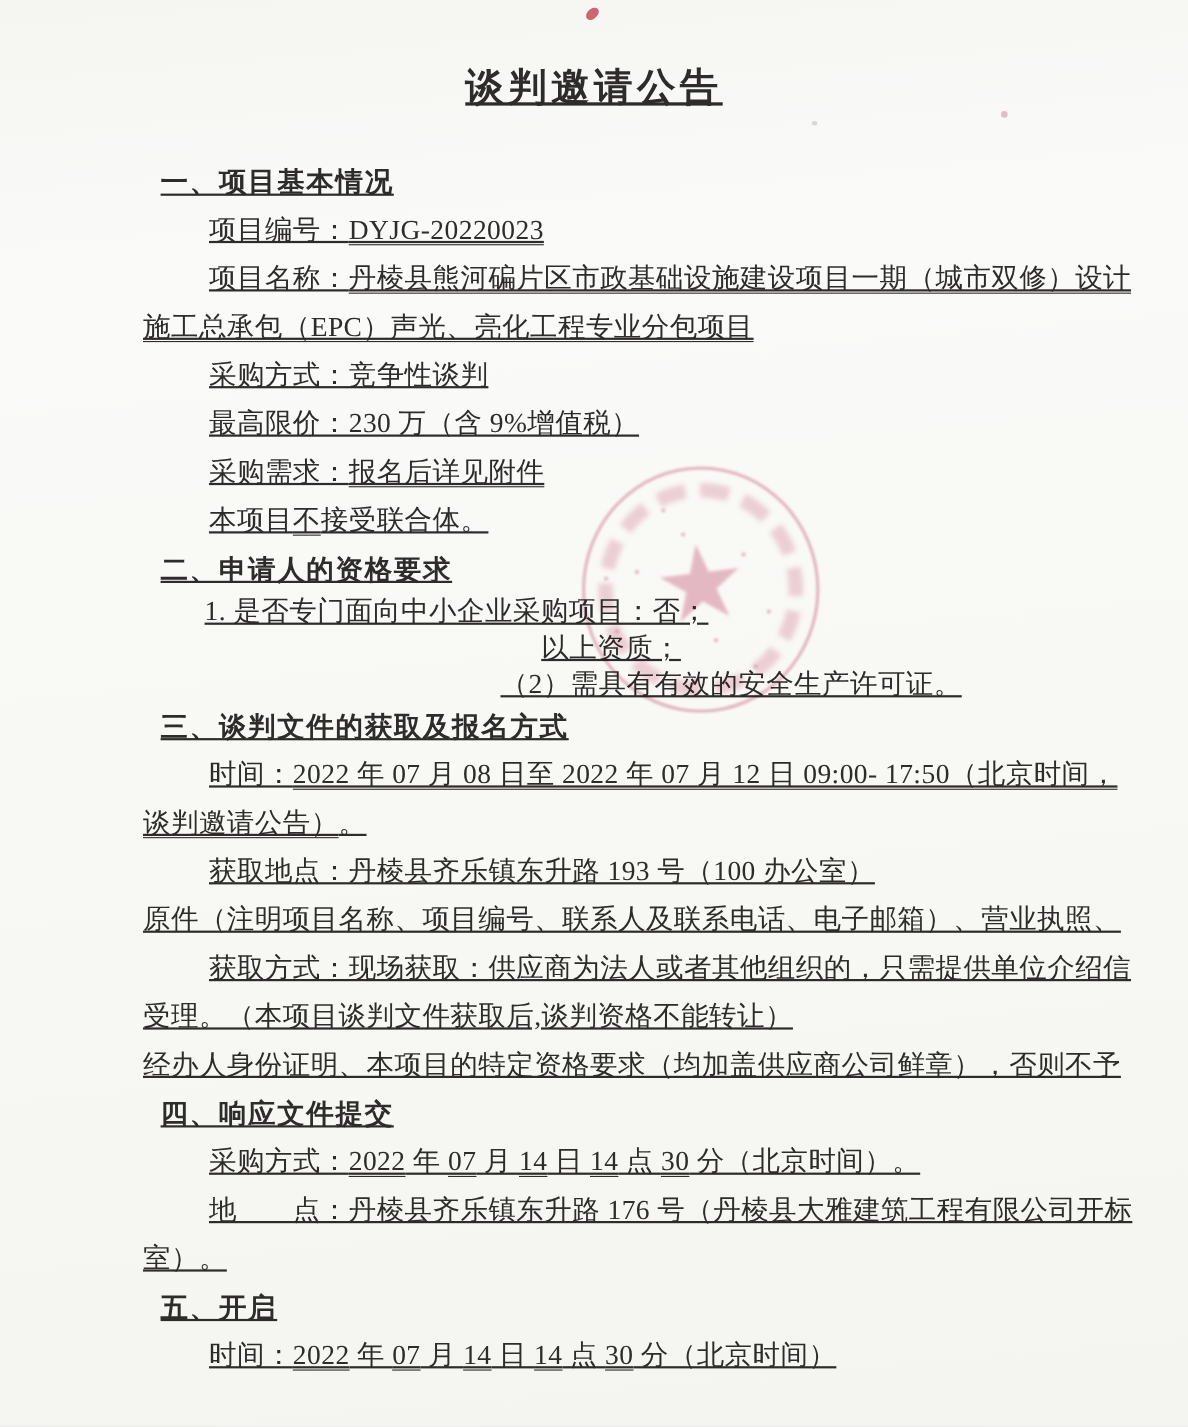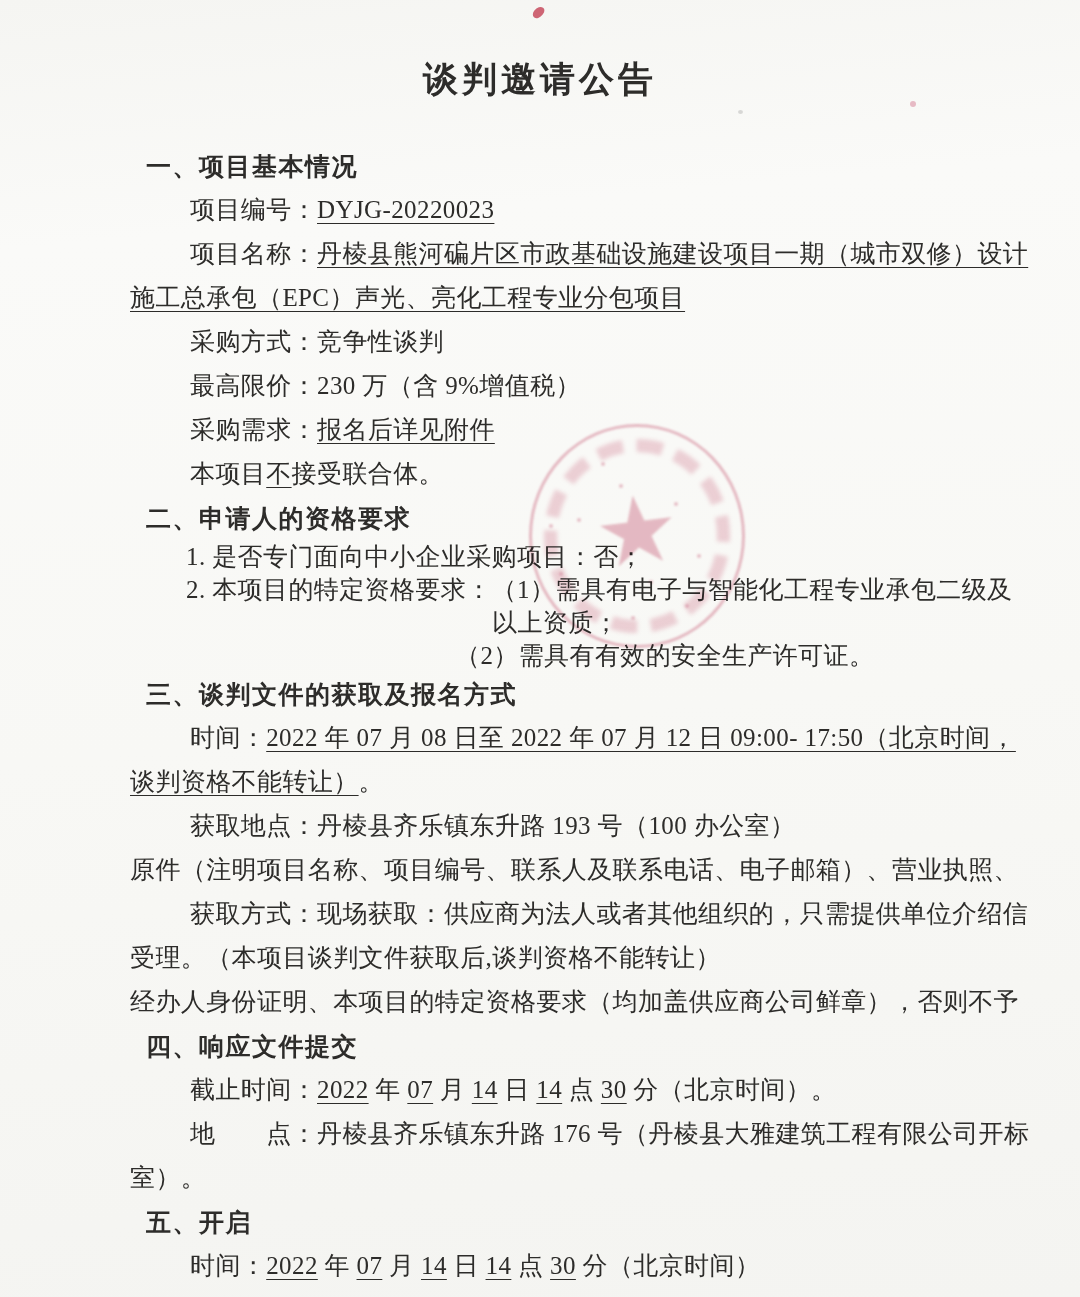--- a/index.html
+++ b/index.html
@@ -5,21 +5,21 @@
   html,body{margin:0;padding:0;background:#e6e6e4;}
   .page{
     position:relative;
     width:1080px;height:1297px;
     margin:0 auto;
     background:linear-gradient(175deg,#f5f5f2 0%,#fafaf8 18%,#f8f8f5 55%,#f4f4f1 100%);
     font-family:"Liberation Serif","DejaVu Serif",serif;
     color:#2d2c2a;
     overflow:hidden;
   }
-  .content{position:relative;padding:58px 100px 0 130px;z-index:2;}
+  .content{position:relative;padding:58px 100px 0 130px;z-index:2;text-decoration:underline;}
   .title{
     font-size:35px;line-height:44px;height:44px;
     font-weight:bold;text-align:center;letter-spacing:4px;
     margin:0 30px 42px 0;
   }
   .ln{
     margin:0;white-space:nowrap;
     font-size:25px;line-height:44px;height:44px;
     letter-spacing:0.4px;
   }
@@ -66,35 +66,34 @@
     <p class="ln p1"><span>项目编号：</span><span class="u">DYJG-20220023</span></p>
     <p class="ln p1"><span>项目名称：</span><span class="u">丹棱县熊河碥片区市政基础设施建设项目一期（城市双修）设计</span></p>
     <p class="ln p0"><span class="u">施工总承包（EPC）声光、亮化工程专业分包项目</span></p>
     <p class="ln p1"><span>采购方式：竞争性谈判</span></p>
     <p class="ln p1"><span>最高限价：230 万（含 9%增值税）</span></p>
     <p class="ln p1"><span>采购需求：</span><span class="u">报名后详见附件</span></p>
     <p class="ln p1"><span>本项目</span><span class="u">不</span><span>接受联合体。</span></p>
 
     <p class="ln h"><span>二、申请人的资格要求</span></p>
     <p class="ln s1"><span>1. 是否专门面向中小企业采购项目：否；</span></p>
-    <p class="ln s1"><span>2. 本项目的特定资格要求：（1）需具有电子与智能化工程专业承包二级及</span></p>
     <p class="ln s2"><span>以上资质；</span></p>
     <p class="ln s3"><span>（2）需具有有效的安全生产许可证。</span></p>
 
     <p class="ln h"><span>三、谈判文件的获取及报名方式</span></p>
     <p class="ln p1"><span>时间：</span><span class="u">2022 年 07 月 08 日至 2022 年 07 月 12 日 09:00- 17:50（北京时间，</span></p>
-    <p class="ln p0"><span class="u">谈判资格不能转让）</span><span>。</span></p>
+    <p class="ln p0"><span class="u">谈判邀请公告）</span><span>。</span></p>
     <p class="ln p1"><span>获取地点：丹棱县齐乐镇东升路 193 号（100 办公室）</span></p>
     <p class="ln p0"><span>原件（注明项目名称、项目编号、联系人及联系电话、电子邮箱）、营业执照、</span></p>
     <p class="ln p1"><span>获取方式：现场获取：供应商为法人或者其他组织的，只需提供单位介绍信</span></p>
     <p class="ln p0"><span>受理。（本项目谈判文件获取后,谈判资格不能转让）</span></p>
     <p class="ln p0"><span>经办人身份证明、本项目的特定资格要求（均加盖供应商公司鲜章），否则不予</span></p>
 
     <p class="ln h"><span>四、响应文件提交</span></p>
-    <p class="ln p1"><span>截止时间：</span><span class="u">2022</span><span> 年 </span><span class="u">07</span><span> 月 </span><span class="u">14</span><span> 日 </span><span class="u">14</span><span> 点 </span><span class="u">30</span><span> 分（北京时间）。</span></p>
+    <p class="ln p1"><span>采购方式：</span><span class="u">2022</span><span> 年 </span><span class="u">07</span><span> 月 </span><span class="u">14</span><span> 日 </span><span class="u">14</span><span> 点 </span><span class="u">30</span><span> 分（北京时间）。</span></p>
     <p class="ln p1"><span>地　　点：丹棱县齐乐镇东升路 176 号（丹棱县大雅建筑工程有限公司开标</span></p>
     <p class="ln p0"><span>室）。</span></p>
 
     <p class="ln h"><span>五、开启</span></p>
     <p class="ln p1"><span>时间：</span><span class="u">2022</span><span> 年 </span><span class="u">07</span><span> 月 </span><span class="u">14</span><span> 日 </span><span class="u">14</span><span> 点 </span><span class="u">30</span><span> 分（北京时间）</span></p>
   </div>
 
   <div class="seal">
     <div class="seal-outer" style="border-color: rgb(214, 125, 148);"></div>
     <div class="seal-ring" style="border-color: rgb(214, 125, 148);"></div>

